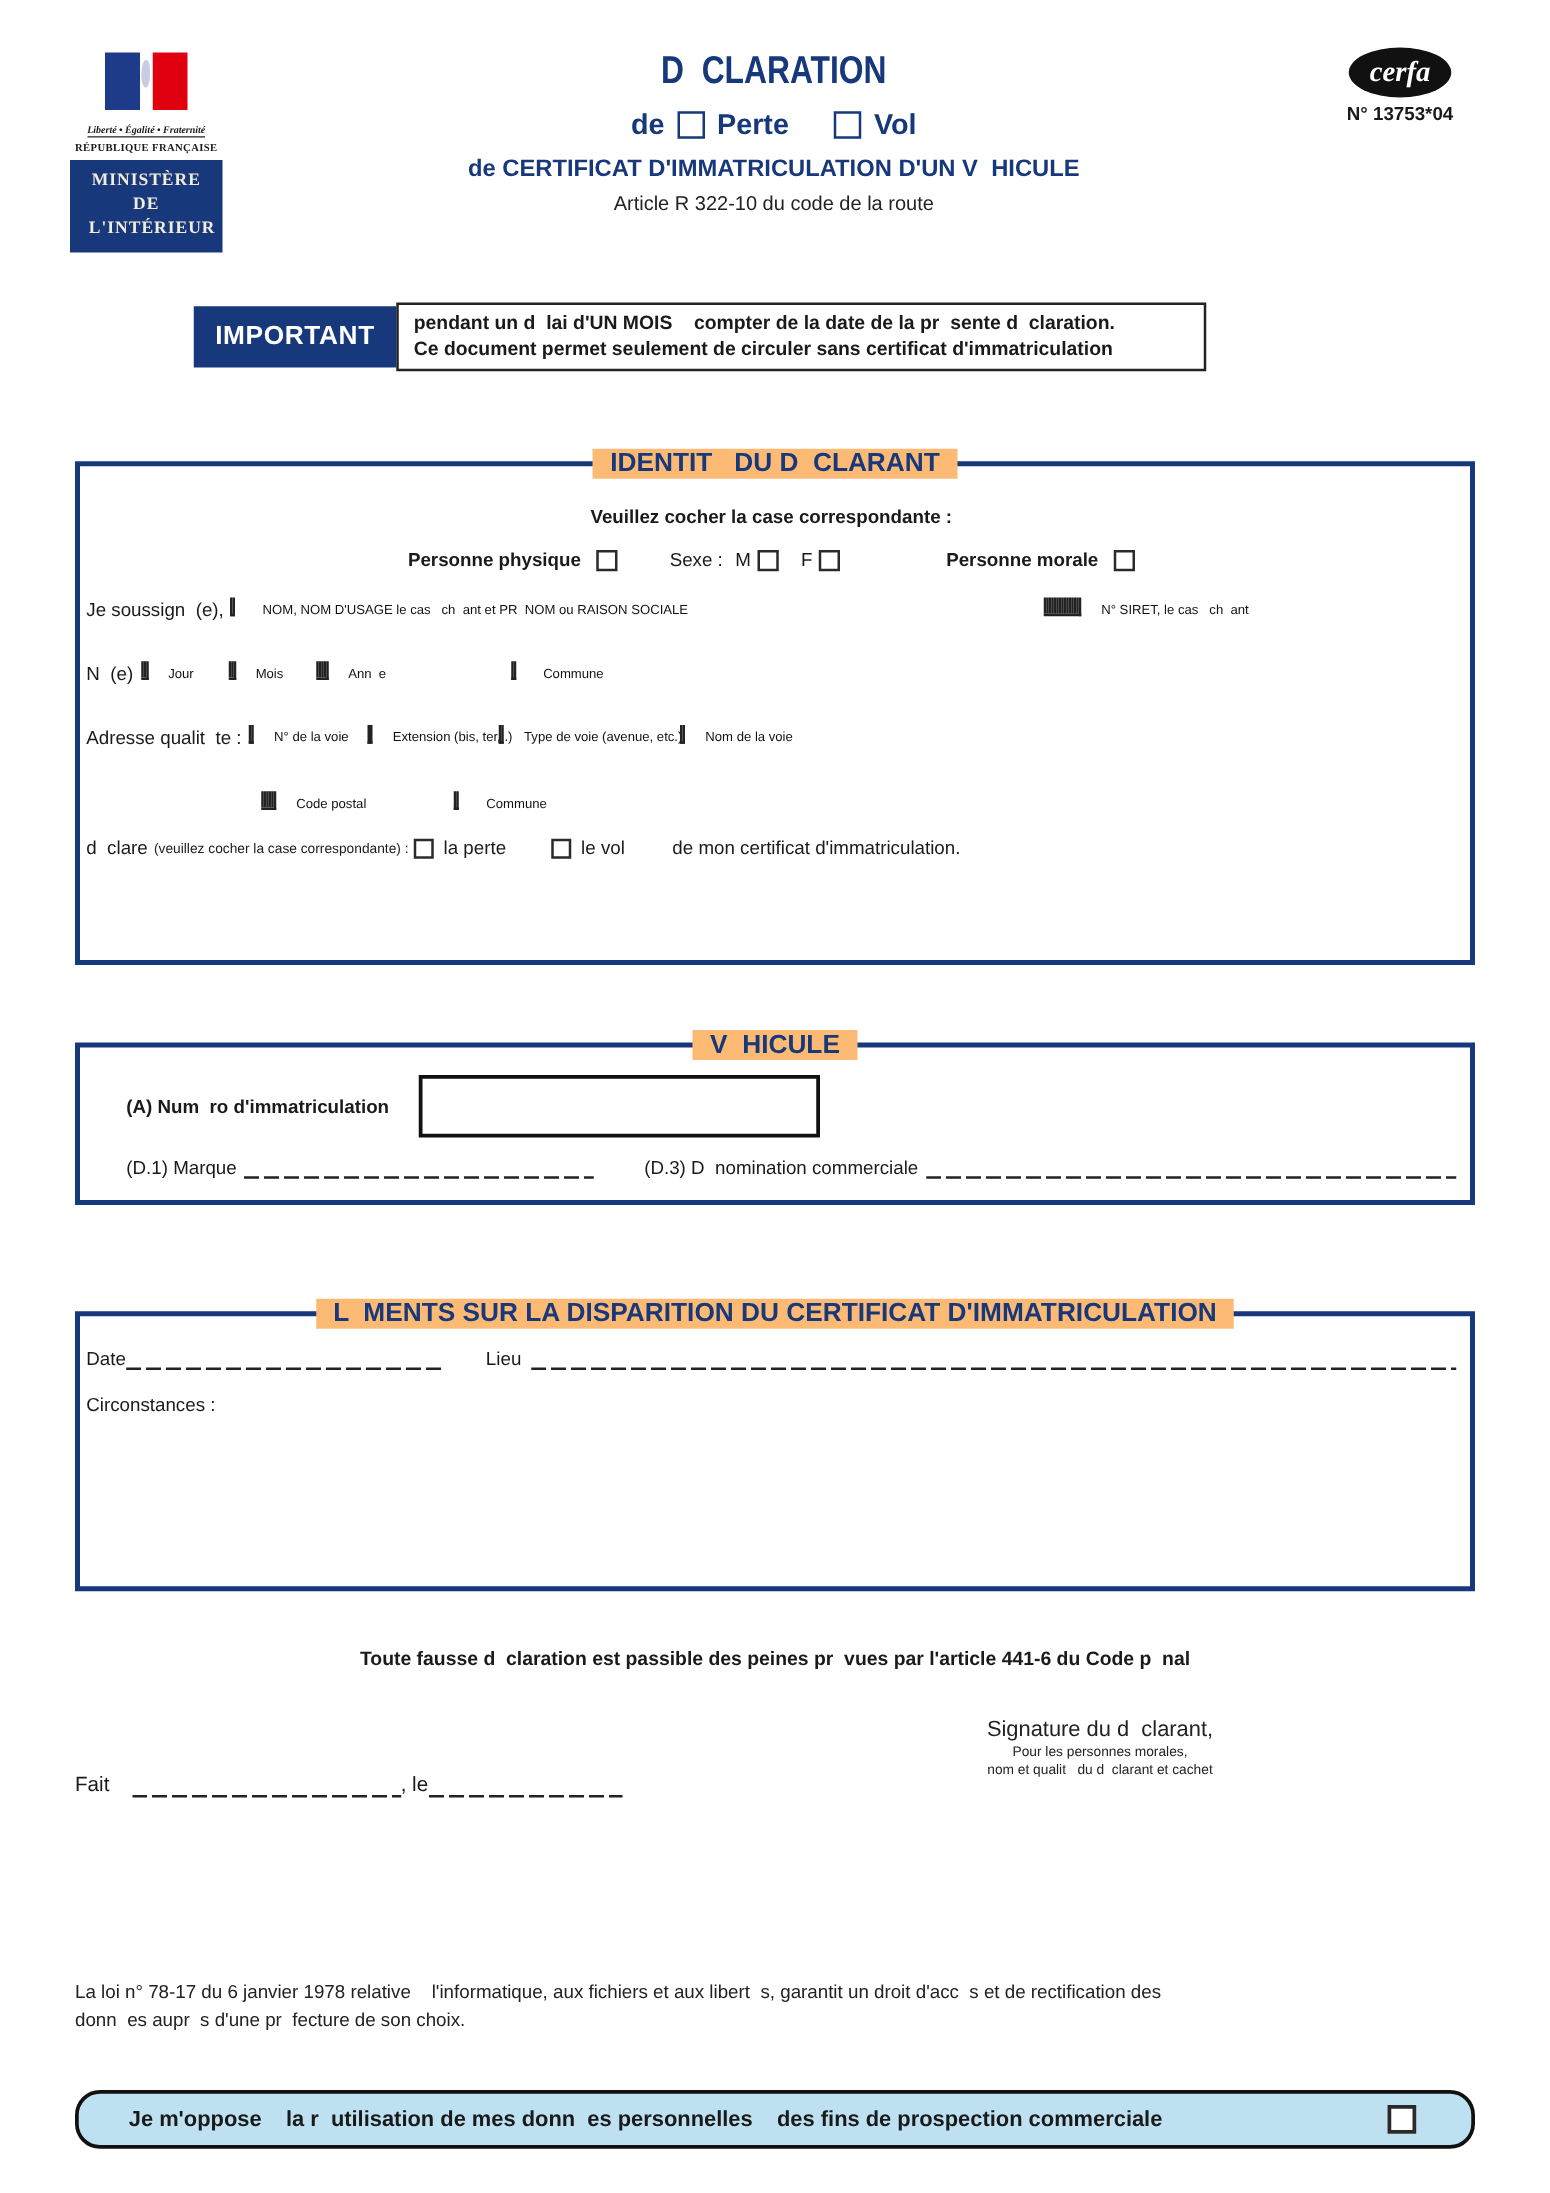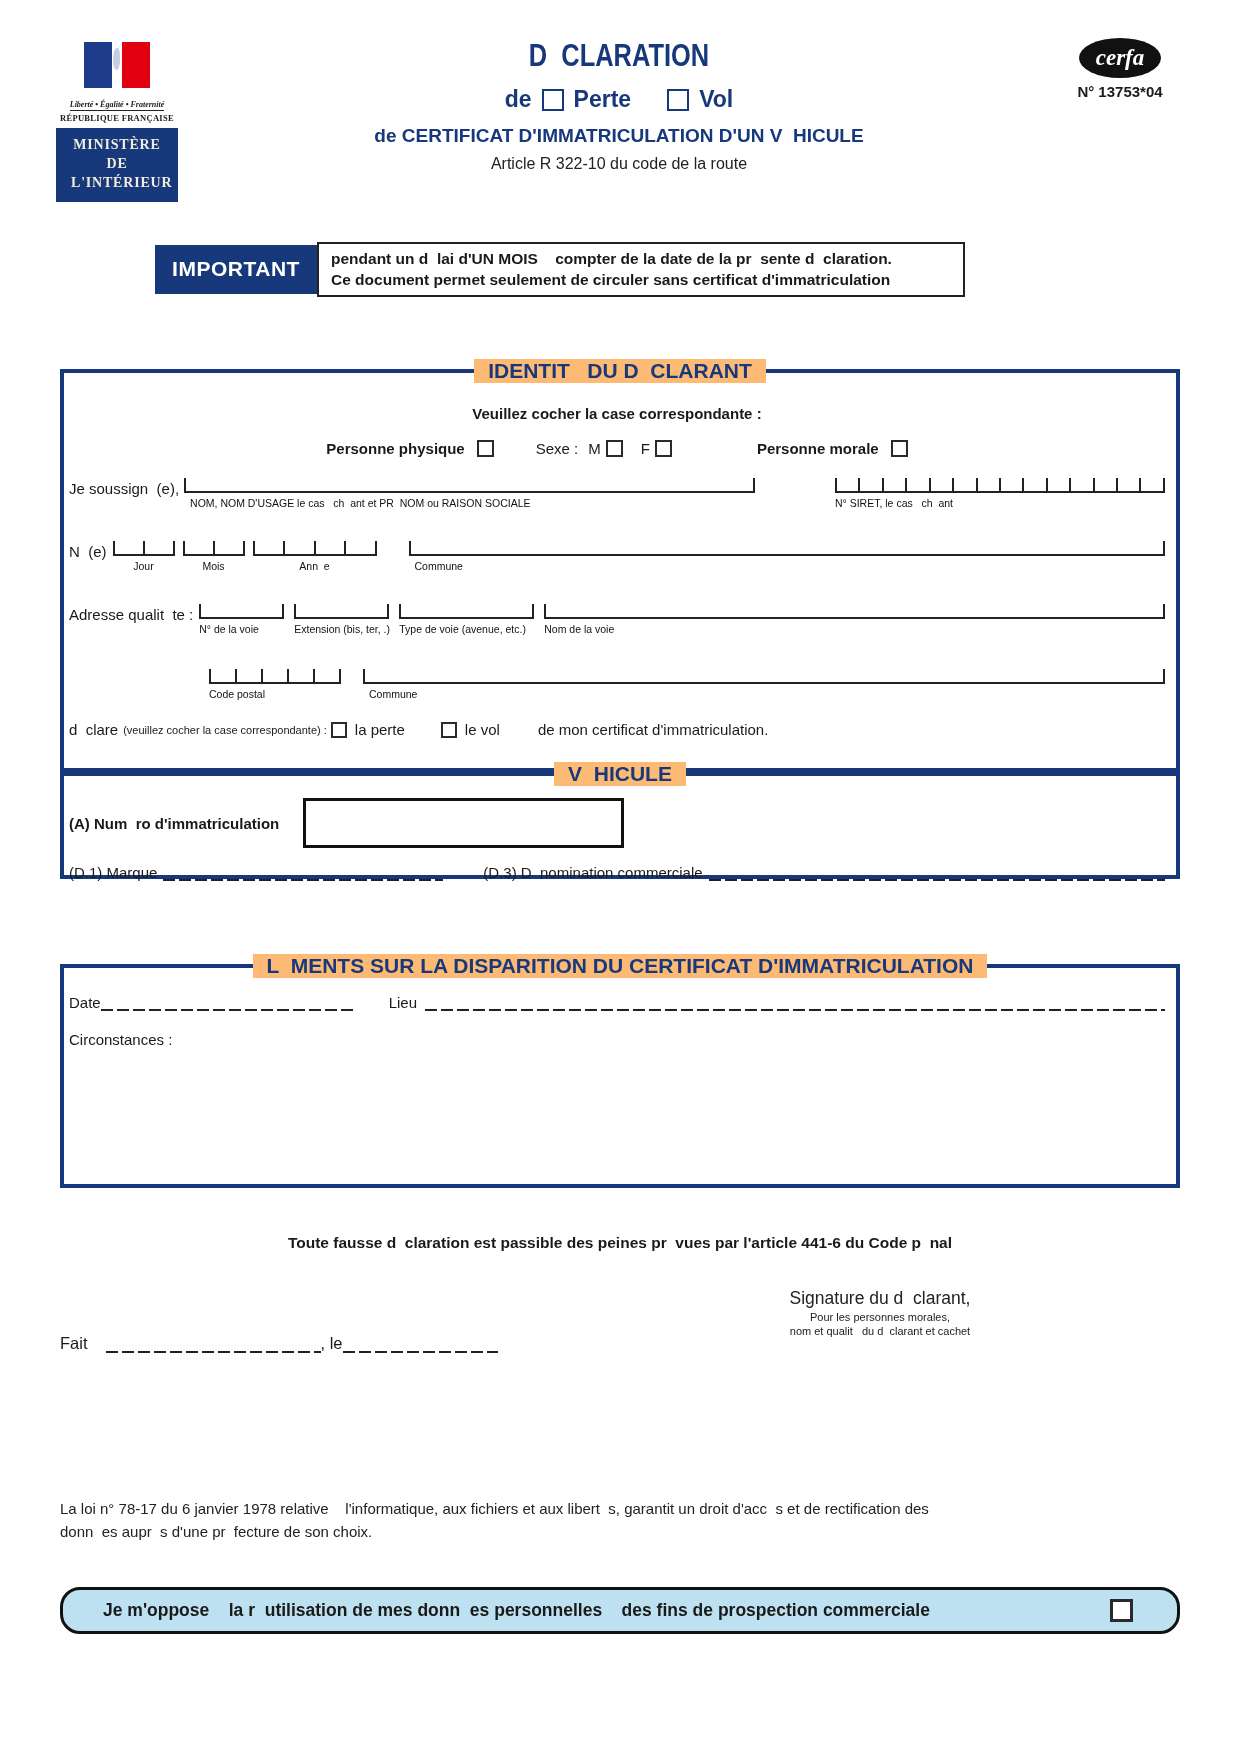--- a/index.html
+++ b/index.html
@@ -40,33 +40,33 @@
   .cerfa-ellipse span{color:#fff;font-family:"Liberation Serif","DejaVu Serif",serif;font-style:italic;font-weight:bold;font-size:23px;}
   .cerfa-num{font-size:15px;font-weight:bold;margin-top:5px;white-space:nowrap;}
   
   .important-row{display:flex;margin:40px 275px 0 155px;align-items:stretch;}
   .important-label{background:var(--navy);color:#fff;font-weight:bold;font-size:21px;letter-spacing:.5px;
     width:162px;flex:none;display:flex;align-items:center;justify-content:center;margin:3px 0;}
   .important-text{border:2px solid #222;flex:1;padding:4px 12px;font-weight:bold;font-size:15.5px;line-height:1.4;}
   
   .section{border:4px solid var(--navy);margin:0 60px;position:relative;box-sizing:border-box;}
   #identite{margin-top:72px;height:403px;}
-  #vehicule{height:107px;}
+  #vehicule{margin-top:62px;height:130px;padding-left:32px;}
   #elements{margin-top:85px;height:224px;}
   .legend{position:absolute;top:-14px;left:0;width:100%;display:flex;justify-content:center;}
   .legend b{background:#fdba74;padding:0 14px;color:var(--navy);font-size:21px;white-space:pre-wrap;}
   .sec-inner{padding:0 11px 0 5px;}
   .center-bold{text-align:center;font-weight:bold;font-size:15px;}
   .persons-row{display:flex;align-items:center;justify-content:center;margin-top:18px;font-size:15px;}
   .persons-row .bold{font-weight:bold;}
   .persons-row .cb{width:17px;height:17px;margin-left:12px;}
   .persons-row .cbsmall{margin-left:5px;}
   .frow{display:flex;align-items:flex-start;}
   .frow .lbl{font-size:15px;padding-top:2px;white-space:pre-wrap;flex:none;}
-  .grp{display:flex;flex-direction:column;}
+  .grp{display:flex;gap:16px;}
   .wline{height:15px;border-left:2px solid #222;border-right:2px solid #222;border-bottom:2px solid #222;box-sizing:border-box;}
   .comb{display:flex;height:15px;border-bottom:2px solid #222;border-right:2px solid #222;box-sizing:border-box;}
   .comb i{flex:1;border-left:2px solid #222;}
   .field-sub{font-size:10.5px;margin-top:4px;white-space:pre;color:#111;}
   .tc{text-align:center;}
   .uline{height:14px;background-image:repeating-linear-gradient(90deg,#222 0,#222 12px,transparent 12px,transparent 16px);background-size:100% 2px;background-position:0 100%;background-repeat:no-repeat;}
   .declare-row{display:flex;align-items:center;margin-top:21px;font-size:15px;}
   .declare-row .paren{font-size:11px;margin:0 4px 0 5px;}
   .declare-row .cb{margin-right:8px;}
   

